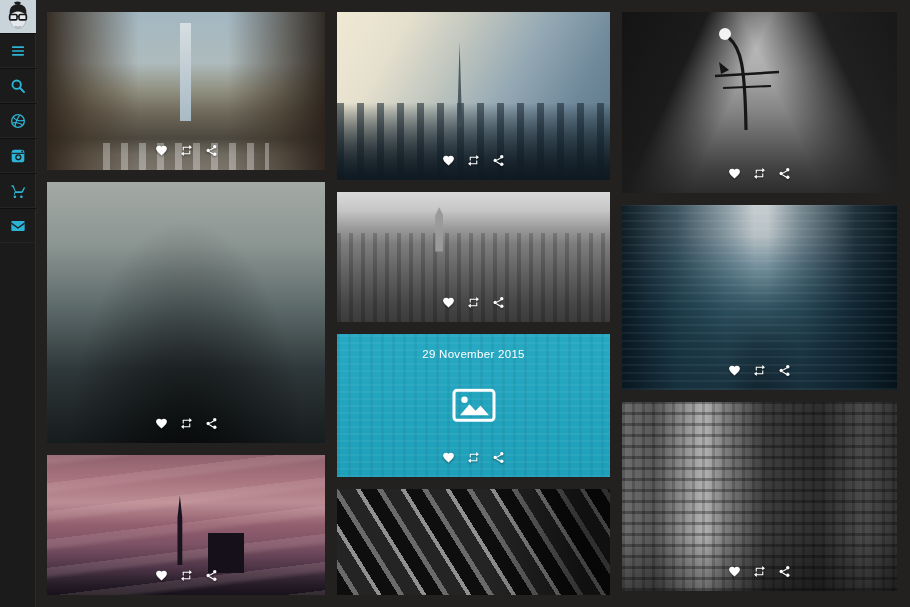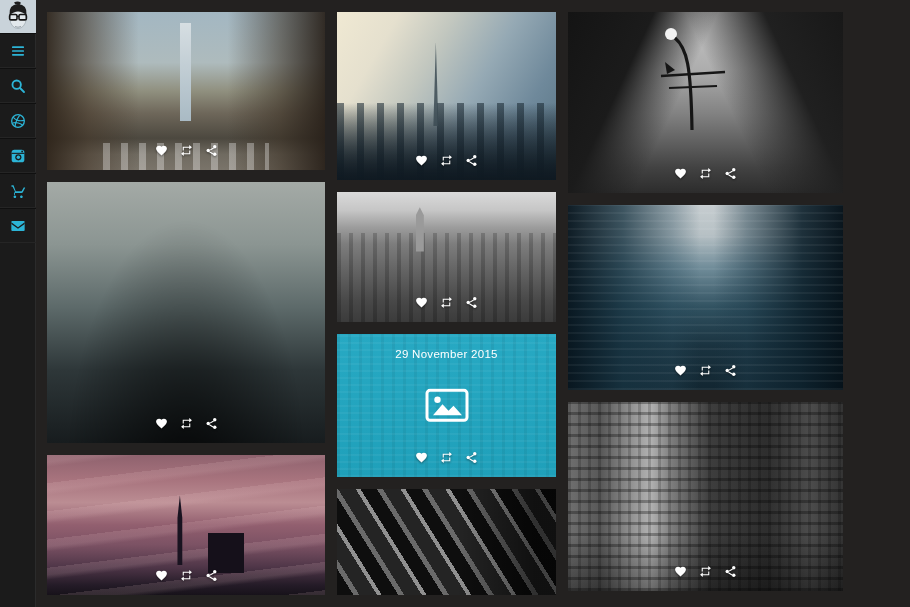--- a/index.html
+++ b/index.html
@@ -13,21 +13,21 @@
             align-items:center; justify-content:center; overflow:hidden; }
   .side-item { width:36px; height:35px; display:flex; align-items:center;
                justify-content:center; color:#2cb4d6; cursor:pointer;
                border-bottom:1px solid #252525; border-top:1px solid #101010; }
   .side-item svg { width:16px; height:16px; display:block; }
 
   
   .main { position:absolute; left:36px; top:0; width:874px; height:607px;
           padding:12px 10px 0 11px; display:flex; gap:12px; }
   .col { display:flex; flex-direction:column; }
-  .col1 { width:278px; } .col2 { width:219px; } .col3 { width:275px; }
+  .col1 { width:278px; } .col2 { width:273px; } .col3 { width:275px; }
   .tile { position:relative; width:100%; margin-bottom:12px; overflow:hidden;
           cursor:pointer; background:#111; }
   .tile::selection { background:none; }
 
   
   .actions { position:absolute; left:0; right:0; bottom:13px; display:flex;
              justify-content:center; align-items:center; gap:12px; z-index:5; }
   .act { line-height:0; cursor:pointer;
          filter:drop-shadow(0 1px 1px rgba(0,0,0,.45)); }
   .act svg { width:13px; height:13px; fill:#ffffff; display:block; }

